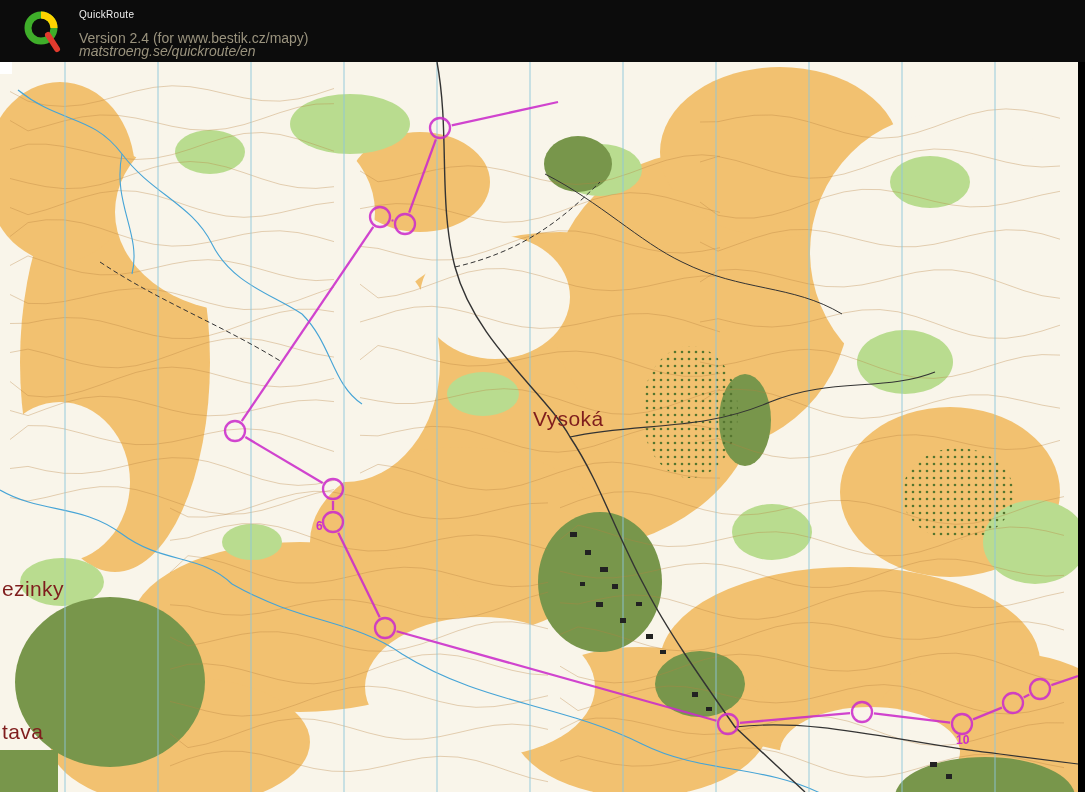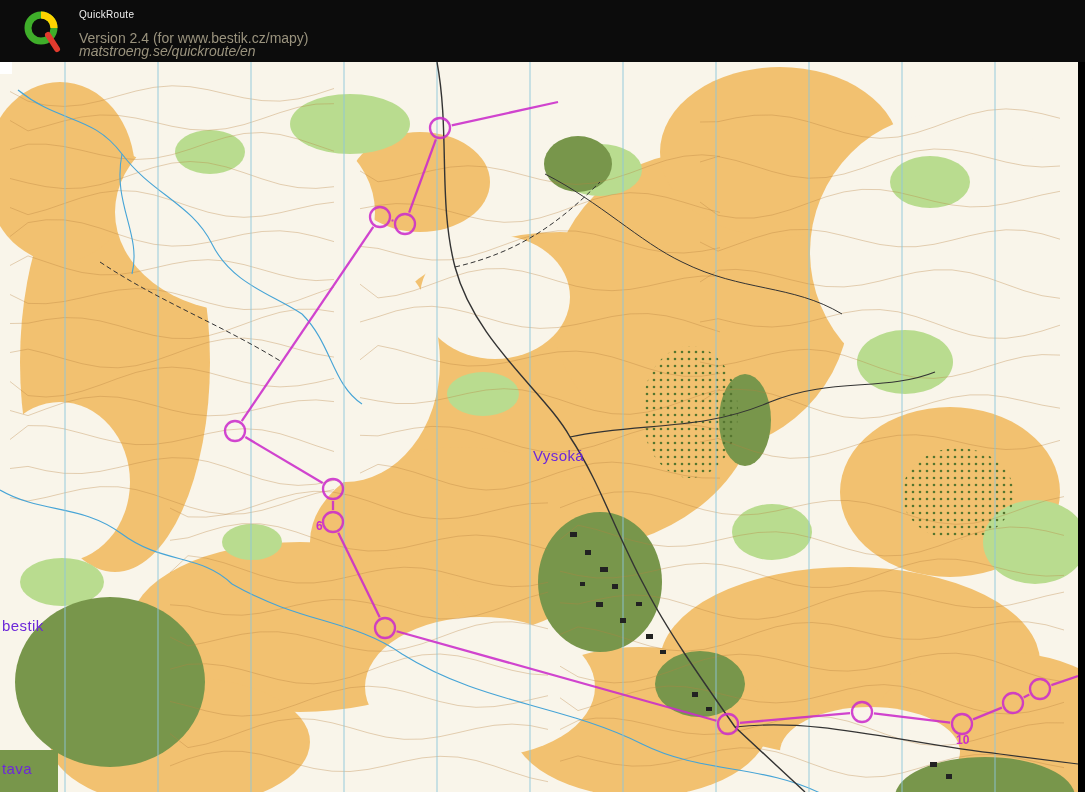--- a/index.html
+++ b/index.html
@@ -26,22 +26,22 @@
   }
   .sub1 { top: 30px; }
   .sub2 { top: 43px; font-style: italic; }
   .map {
     position: absolute; left: 0; top: 62px;
     width: 1078px; height: 730px;
     background: #f9f5ea;
   }
   .map svg { display: block; position: absolute; left: 0; top: 0; }
   .map-label {
-    position: absolute; color: #6d28d9; font-size: 15px;
-    letter-spacing: .4px; white-space: nowrap; margin-top: 40px;
+    position: absolute; color: #7f1d1d; font-size: 21px;
+    letter-spacing: .4px; white-space: nowrap;
   }
   .gutter-right {
     position: absolute; right: 0; top: 62px;
     width: 7px; height: 730px; background: #000;
   }
 </style>
 </head>
 <body>
 
 <div class="header">
@@ -242,17 +242,17 @@
         <circle cx="385" cy="566" r="10" fill="none" stroke="#cb2ccb" stroke-width="2.3" opacity="0.88"></circle>
         <circle cx="728" cy="662" r="10" fill="none" stroke="#cb2ccb" stroke-width="2.3" opacity="0.88"></circle>
         <circle cx="862" cy="650" r="10" fill="none" stroke="#cb2ccb" stroke-width="2.3" opacity="0.88"></circle>
         <circle cx="962" cy="662" r="10" fill="none" stroke="#cb2ccb" stroke-width="2.3" opacity="0.88"></circle>
         <text x="956" y="682" fill="#cb2ccb" font-size="12" font-weight="bold">10</text>
         <circle cx="1013" cy="641" r="10" fill="none" stroke="#cb2ccb" stroke-width="2.3" opacity="0.88"></circle>
         <circle cx="1040" cy="627" r="10" fill="none" stroke="#cb2ccb" stroke-width="2.3" opacity="0.88"></circle>
       </g>
   </svg>
 <div class="map-label" style="left: 533px; top: 345px;">Vysoká</div>
-    <div class="map-label" style="left: 2px; top: 515px;">bestik</div>
+    <div class="map-label" style="left: 2px; top: 515px;">ezinky</div>
     <div class="map-label" style="left: 2px; top: 658px;">tava</div>
   </div>
 
 <div class="gutter-right"></div>
 
 </body></html>

